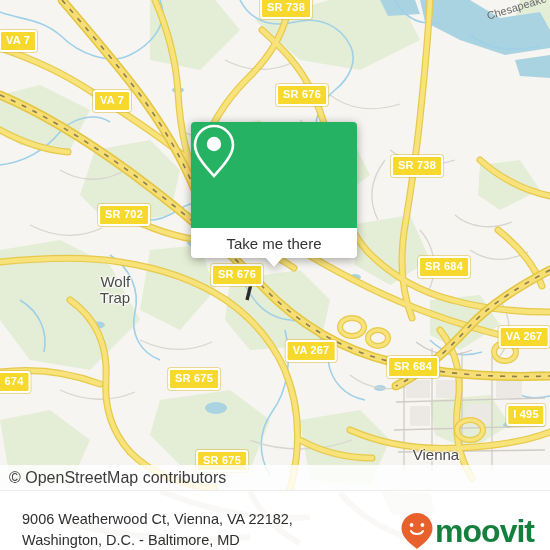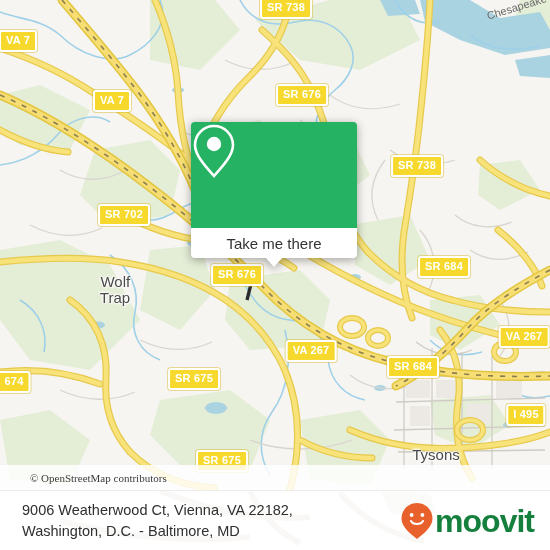--- a/index.html
+++ b/index.html
@@ -23,38 +23,38 @@
          color:#4a4a4a;font-size:15px;line-height:1.05;text-align:right;
          white-space:pre;font-family:"Liberation Sans",sans-serif;
          text-shadow:0 0 3px #fff,0 0 3px #fff,1px 1px 2px #fff,-1px -1px 2px #fff;}
   .water-label{position:absolute;color:#6a6a6a;font-size:11px;white-space:nowrap;
                font-family:"Liberation Sans",sans-serif;}
 
   
   .attrib{position:absolute;left:0;bottom:0;width:100%;height:25px;
           background:rgba(255,255,255,.82);
           display:flex;align-items:center;}
-  .attrib span{font-size:11px;color:#3c3c3c;padding-left:30px;
-               font-family:Liberation Serif, serif;}
+  .attrib span{font-size:16px;color:#3c3c3c;padding-left:9px;
+               font-family:Liberation Sans, sans-serif;}
 
   
   .card{position:absolute;left:191px;top:122px;width:166px;
         border-radius:0;filter:drop-shadow(0 2px 5px rgba(0,0,0,.35));}
   .card-top{height:106px;background:#25b263;border-radius:4px 4px 0 0;
             display:flex;align-items:center;justify-content:center;}
   .card-bottom{height:30px;background:#ffffff;border-radius:0 0 4px 4px;
                display:flex;align-items:center;justify-content:center;}
   .card-bottom span{font-size:15px;color:#333333;font-family:"Liberation Sans",sans-serif;}
   .card-tail{position:absolute;left:50%;bottom:-9px;margin-left:-9px;
              width:0;height:0;border-left:9px solid transparent;
              border-right:9px solid transparent;border-top:10px solid #ffffff;}
 
   
   .footer{position:absolute;left:0;top:490px;width:550px;height:60px;
-          background:#ffffff;display:flex;align-items:center;
+          background:#ffffff;display:flex;align-items:flex-end;
           border-top:1px solid #ececec;overflow:hidden;gap:34px;}
   .footer-bg{position:absolute;left:0;top:-490px;opacity:.10;}
   .footer-text{position:relative;z-index:2;padding-left:22px;flex:1;
                font-size:14.5px;line-height:1.45;color:#2f2f2f;
                font-family:"Liberation Sans",sans-serif;}
   .brand{position:relative;z-index:2;display:flex;align-items:center;
          padding-right:16px;}
   .brand-word{font-size:32px;font-weight:bold;color:#15803d;letter-spacing:-1px;
               font-family:"Liberation Sans",sans-serif;}
 </style>
@@ -267,21 +267,21 @@
     <div class="shield" style="left:524px;top:337px">VA 267</div>
     <div class="shield" style="left:311px;top:351px">VA 267</div>
     <div class="shield" style="left:413px;top:367px">SR 684</div>
     <div class="shield" style="left:194px;top:379px">SR 675</div>
     <div class="shield" style="left:14px;top:382px">674</div>
     <div class="shield" style="left:526px;top:415px">I 495</div>
     <div class="shield" style="left:222px;top:461px">SR 675</div>
 
     <div class="place" style="left:115px;top:290px">Wolf
 Trap</div>
-    <div class="place" style="left:436px;top:455px">Tysons</div>
+    <div class="place" style="left:436px;top:455px">Vienna</div>
 
     <div class="water-label" style="left:487px;top:10px;transform:rotate(-17deg);transform-origin:left center;">Chesapeake an</div>
 
     <div class="card">
       <div class="card-top">
         <svg width="46" height="58" viewBox="0 0 46 58">
           <path d="M23 4 C12.5 4 4 12.5 4 23 C4 33 14 44 23 54 C32 44 42 33 42 23 C42 12.5 33.5 4 23 4 Z" fill="none" stroke="#ffffff" stroke-width="2.6"></path>
           <circle cx="23" cy="22" r="7.2" fill="#ffffff"></circle>
         </svg>
       </div>

